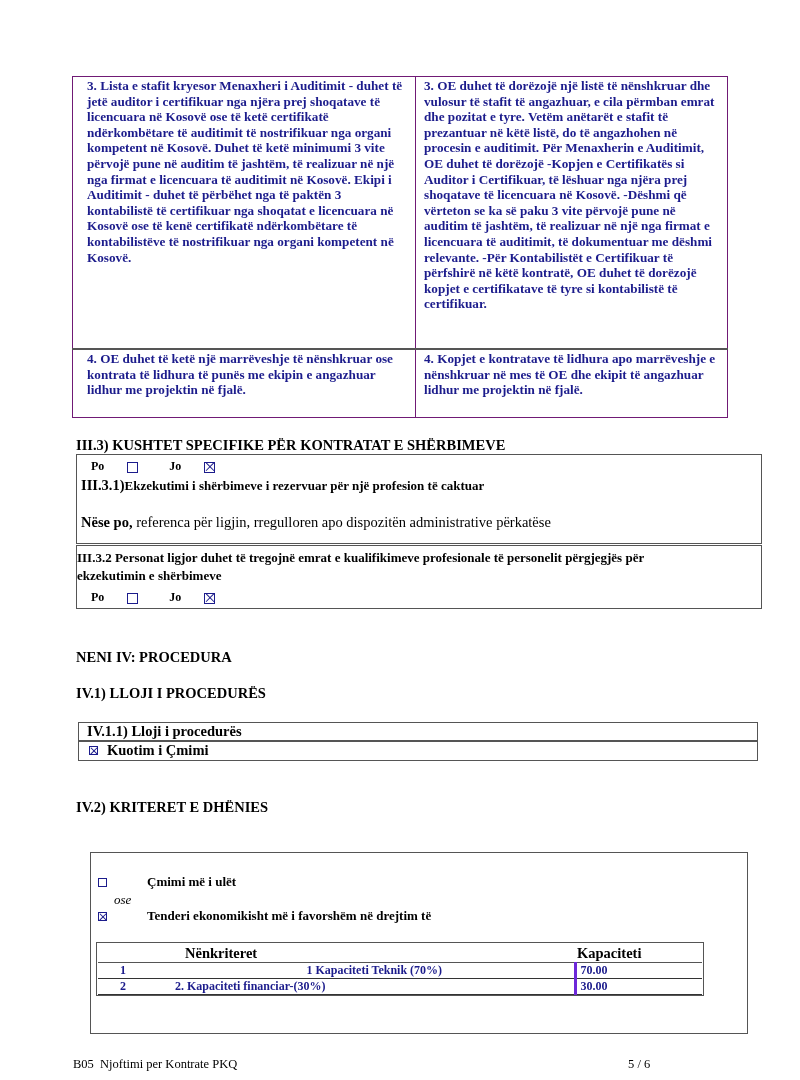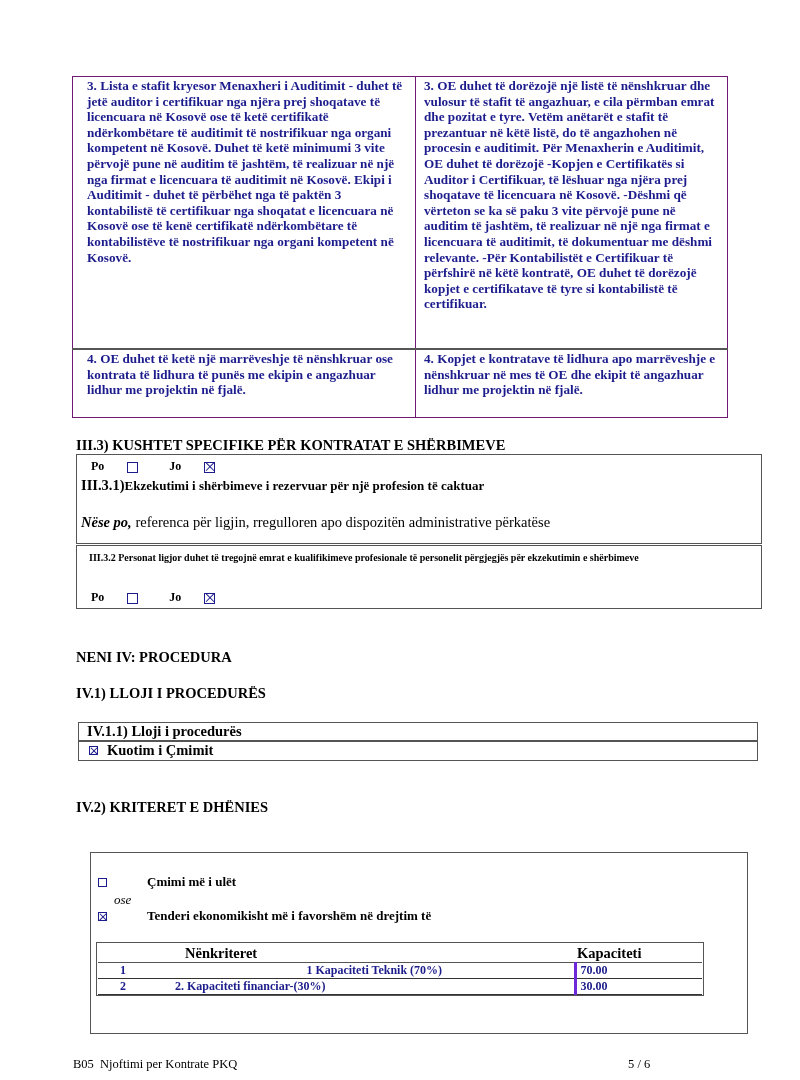--- a/index.html
+++ b/index.html
@@ -57,43 +57,43 @@
   <div class="pojo" style="left:14px; top:4px;">
     <span class="lbl">Po</span>
     <span class="cb" style="margin-left:20px;"></span>
     <span class="lbl" style="margin-left:28px;">Jo</span>
     <span class="cb checked" style="margin-left:20px;"></span>
   </div>
   <div style="position:absolute; left:4px; top:22px; font-weight:bold; font-size:14.5px;">
     <span>III.3.1)</span><span style="font-size:13px;">Ekzekutimi i shërbimeve i rezervuar për një profesion të caktuar</span>
   </div>
   <div style="position:absolute; left:4px; top:59px; font-size:14.5px;">
-    <span style="font-style:italic; font-weight:bold;">Nëse po,</span><span> referenca për ligjin, rregulloren apo dispozitën administrative përkatëse</span>
+    <span style="font-weight:bold;">Nëse po,</span><span> referenca për ligjin, rregulloren apo dispozitën administrative përkatëse</span>
   </div>
 </div>
 
 <div class="box" style="left:76px; top:545px; width:646px; height:62px;">
-  <div style="position:absolute; left:12px; top:3px; width:630px; font-weight:bold; font-size:10px; line-height:18px;">III.3.2 Personat ligjor duhet të tregojnë emrat e kualifikimeve profesionale të personelit përgjegjës për ekzekutimin e shërbimeve</div>
+  <div style="position:absolute; left:0; top:3px; width:630px; font-weight:bold; font-size:13px; line-height:18px;">III.3.2 Personat ligjor duhet të tregojnë emrat e kualifikimeve profesionale të personelit përgjegjës për ekzekutimin e shërbimeve</div>
   <div class="pojo" style="left:14px; top:44px;">
     <span class="lbl">Po</span>
     <span class="cb" style="margin-left:20px;"></span>
     <span class="lbl" style="margin-left:28px;">Jo</span>
     <span class="cb checked" style="margin-left:20px;"></span>
   </div>
 </div>
 
 <div class="heading" style="left:76px; top:649px;">NENI IV: PROCEDURA</div>
 <div class="heading" style="left:76px; top:685px;">IV.1) LLOJI I PROCEDURËS</div>
 
 <div class="box" style="left:78px; top:722px; width:640px; height:17px;">
   <div style="position:absolute; left:8px; top:0px; font-weight:bold; font-size:14.5px;">IV.1.1) Lloji i procedurës</div>
 </div>
 <div class="box" style="left:78px; top:741px; width:640px; height:18px;">
   <span class="cb small checked" style="position:absolute; left:10px; top:4px;"></span>
-  <div style="position:absolute; left:28px; top:0px; font-weight:bold; font-size:14.5px;">Kuotim i Çmimit</div>
+  <div style="position:absolute; left:28px; top:0px; font-weight:bold; font-size:14.5px;">Kuotim i Çmimi</div>
 </div>
 
 <div class="heading" style="left:76px; top:799px;text-align:right;">IV.2) KRITERET E DHËNIES</div>
 
 <div class="box" style="left:90px; top:852px; width:618px; height:180px;"></div>
 <span class="cb small" style="position:absolute; left:98px; top:878px;"></span>
 <div style="position:absolute; left:147px; top:874px; font-weight:bold; font-size:13px;">Çmimi më i ulët</div>
 <div style="position:absolute; left:114px; top:892px; font-style:italic; font-size:13px;">ose</div>
 <span class="cb small checked" style="position:absolute; left:98px; top:912px;"></span>
 <div style="position:absolute; left:147px; top:908px; font-weight:bold; font-size:13px;">Tenderi ekonomikisht më i favorshëm në drejtim të</div>

